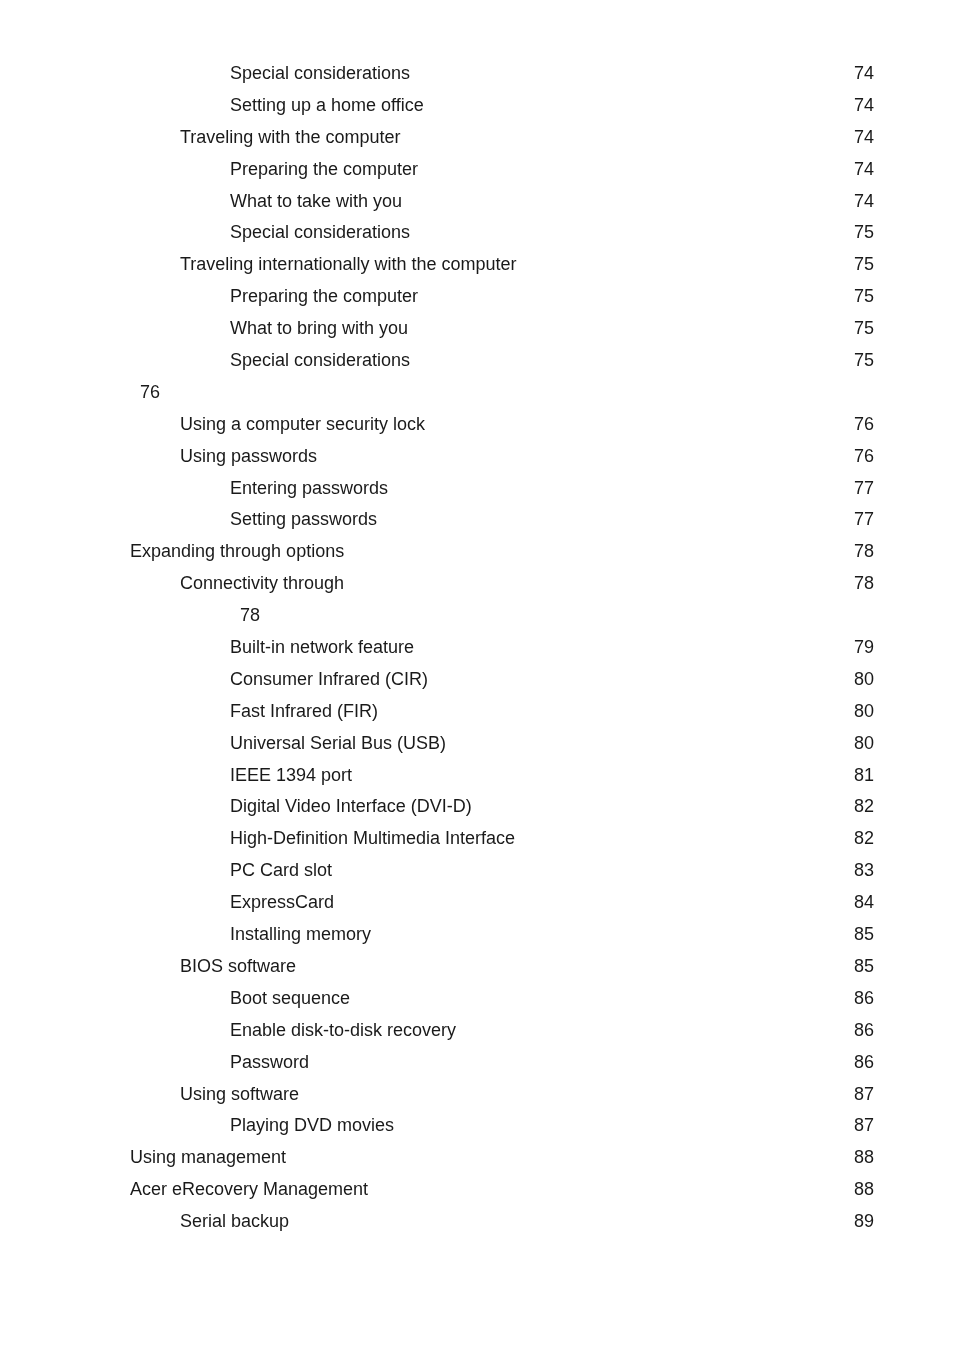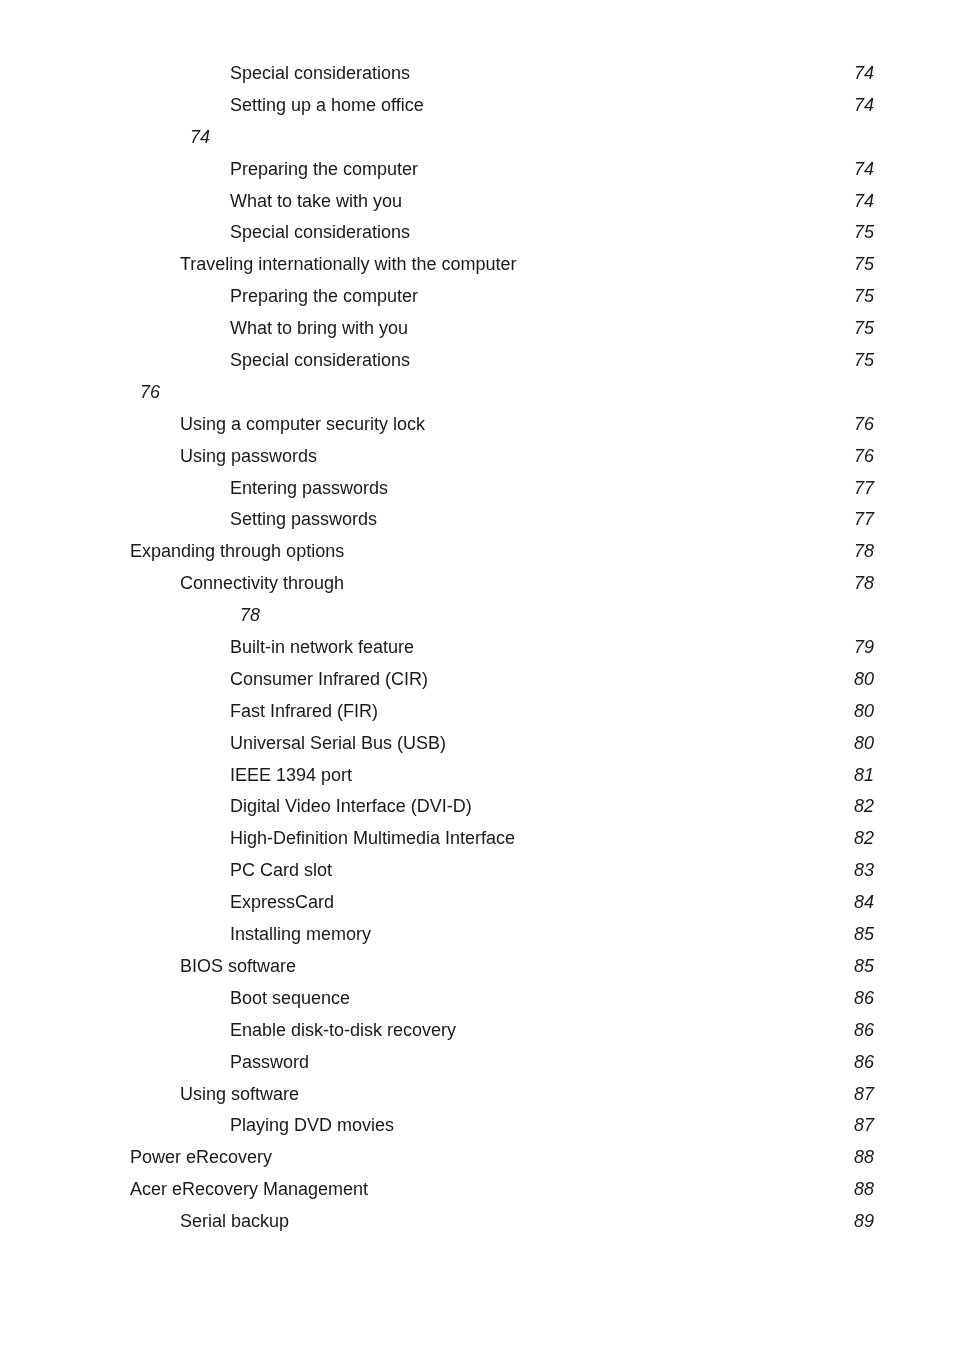--- a/index.html
+++ b/index.html
@@ -27,39 +27,39 @@
       line-height: 1.55;
     }
     .toc-label {
       flex: 1;
       padding-right: 8px;
     }
     .toc-page {
       min-width: 30px;
       text-align: right;
       flex-shrink: 0;
-      font-style: italic;
     }
     .indent-1 { padding-left: 50px; }
     .indent-2 { padding-left: 100px; }
     .indent-3 { padding-left: 150px; }
   </style>
 </head>
 <body>
 
 <div class="toc-container">
 <div class="toc-entry indent-3">
       <span class="toc-label">Special considerations</span>
       <span class="toc-page">74</span>
     </div>
     <div class="toc-entry indent-3">
       <span class="toc-label">Setting up a home office</span>
       <span class="toc-page">74</span>
     </div>
     <div class="toc-entry indent-2">
+      <span class="toc-label">Traveling with the computer</span>
       <span class="toc-page">74</span>
     </div>
     <div class="toc-entry indent-3">
       <span class="toc-label">Preparing the computer</span>
       <span class="toc-page">74</span>
     </div>
     <div class="toc-entry indent-3">
       <span class="toc-label">What to take with you</span>
       <span class="toc-page">74</span>
     </div>
@@ -171,21 +171,21 @@
     </div>
     <div class="toc-entry indent-2">
       <span class="toc-label">Using software</span>
       <span class="toc-page">87</span>
     </div>
     <div class="toc-entry indent-3">
       <span class="toc-label">Playing DVD movies</span>
       <span class="toc-page">87</span>
     </div>
     <div class="toc-entry indent-1">
-      <span class="toc-label">Power eRecovery</span>
+      <span class="toc-label">Using management</span>
       <span class="toc-page">88</span>
     </div>
     <div class="toc-entry indent-1">
       <span class="toc-label">Acer eRecovery Management</span>
       <span class="toc-page">88</span>
     </div>
     <div class="toc-entry indent-2">
       <span class="toc-label">Serial backup</span>
       <span class="toc-page">89</span>
     </div>

